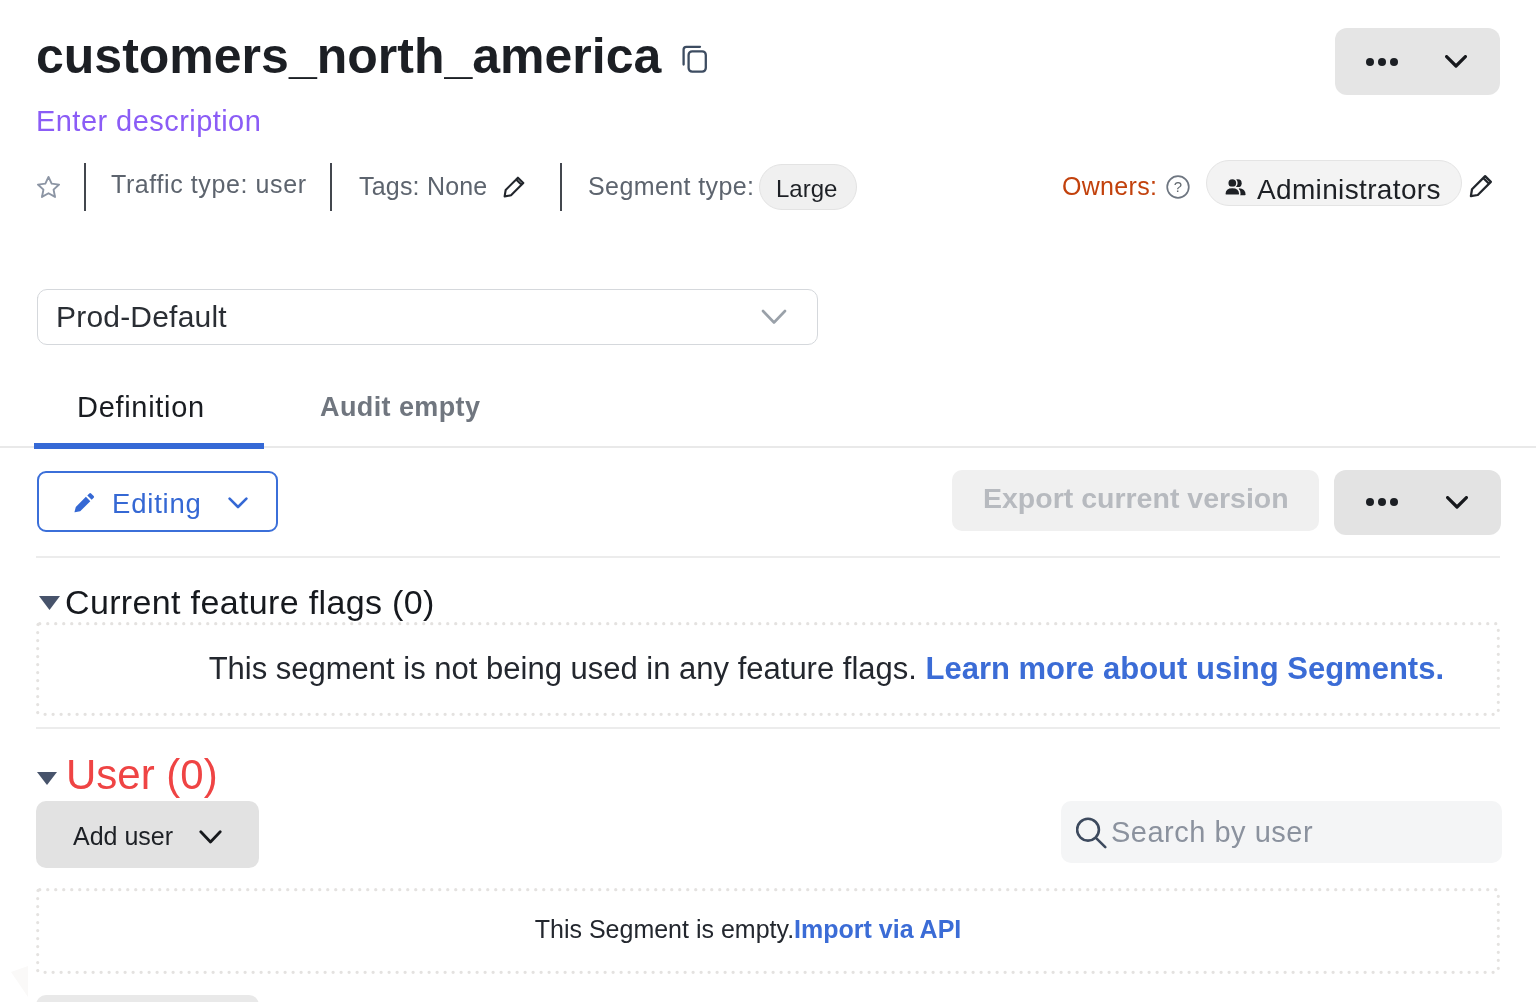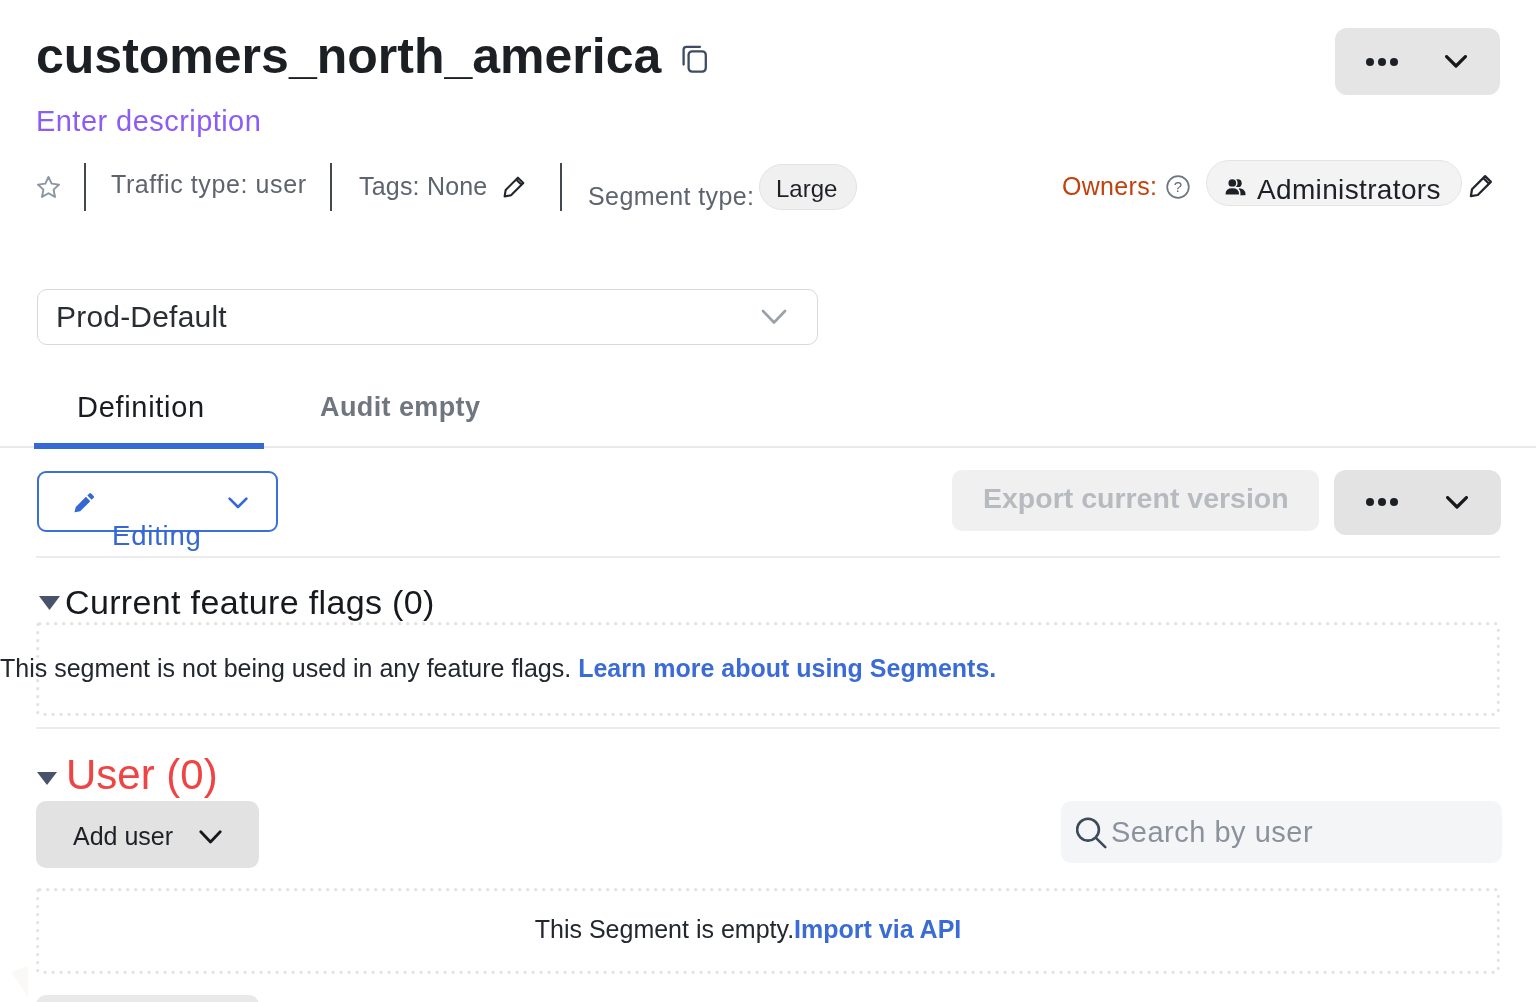--- a/index.html
+++ b/index.html
@@ -34,21 +34,21 @@
   <path d="M12 2.6 L14.8 8.6 L21.4 9.4 L16.5 13.9 L17.8 20.4 L12 17.1 L6.2 20.4 L7.5 13.9 L2.6 9.4 L9.2 8.6 Z" fill="none" stroke="#8c95a4" stroke-width="1.7" stroke-linejoin="round"></path>
 </svg>
 <div class="abs" style="left:84px; top:163px; width:2px; height:48px; background:#43474e;"></div>
 <div class="abs" style="left:111px; top:172px; font-size:25px; line-height:25px; letter-spacing:0.6px; color:#5d646e;">Traffic type: user</div>
 <div class="abs" style="left:330px; top:163px; width:2px; height:48px; background:#43474e;"></div>
 <div class="abs" style="left:359px; top:174px; font-size:25px; line-height:25px; letter-spacing:0.2px; color:#5d646e;">Tags: None</div>
 <svg class="abs" style="left:501px; top:172px;" width="28" height="28" viewBox="0 0 24 24">
   <path d="M14.5 4.9 L19.1 9.5 L8.6 20 L3.1 20.9 L4 15.4 Z M13 6.4 L17.6 11" fill="none" stroke="#22262c" stroke-width="1.8" stroke-linejoin="round" stroke-linecap="round"></path>
 </svg>
 <div class="abs" style="left:560px; top:163px; width:2px; height:48px; background:#43474e;"></div>
-<div class="abs" style="left:588px; top:174px; font-size:25px; line-height:25px; letter-spacing:0.4px; color:#5d646e;margin-top:10px;">Segment type:</div>
+<div class="abs" style="left:588px; top:174px; font-size:25px; line-height:25px; letter-spacing:0.4px; color:#5d646e;">Segment type:</div>
 <div class="abs" style="left:759px; top:164px; width:98px; height:46px; background:#f0f0f0; border:1px solid #e3e3e3; border-radius:23px;"></div>
 <div class="abs" style="left:776px; top:177px; font-size:24px; line-height:24px; color:#1d2025;">Large</div>
 
 <div class="abs" style="left:1062px; top:174px; font-size:25px; line-height:25px; letter-spacing:0.3px; color:#c2410c;">Owners:</div>
 <svg class="abs" style="left:1166px; top:175px;" width="24" height="24" viewBox="0 0 24 24">
   <circle cx="12" cy="12" r="10.8" fill="none" stroke="#6e7681" stroke-width="1.7"></circle>
   <text x="12" y="17.4" font-size="15" fill="#62696f" text-anchor="middle" font-family="Liberation Sans">?</text>
 </svg>
 <div class="abs" style="left:1206px; top:160px; width:256px; height:46px; background:#f3f3f3; border:1px solid #e4e4e4; border-radius:23px;"></div>
 <svg class="abs" style="left:1224px; top:178px;" width="23" height="18" viewBox="0 0 23 18">
@@ -72,21 +72,21 @@
 <div class="abs" style="left:77px; top:394px; font-size:29px; line-height:27px; font-weight:normal; letter-spacing:0.7px; color:#191c21;">Definition</div>
 <div class="abs" style="left:320px; top:394px; font-size:27px; line-height:27px; font-weight:bold; letter-spacing:0.4px; color:#70767f;">Audit empty</div>
 <div class="abs" style="left:0px; top:446px; width:1536px; height:2px; background:#e9e9e9;"></div>
 <div class="abs" style="left:34px; top:443px; width:230px; height:6px; background:#3569d6;"></div>
 
 <div class="abs" style="left:37px; top:471px; width:241px; height:61px; border:2px solid #3b6fd9; border-radius:9px;"></div>
 <svg class="abs" style="left:72px; top:490px;" width="25" height="25" viewBox="0 0 25 25">
   <path d="M2.9 22.3 Q2.3 22.5 2.5 21.9 L3.8 16.9 L13.9 6.8 L18.3 11.2 L8.2 21.3 Z" fill="#3568d4"></path>
   <path d="M15.3 5.4 L17.3 3.4 Q18.2 2.5 19.1 3.4 L21.7 6 Q22.6 6.9 21.7 7.8 L19.7 9.8 Z" fill="#3568d4"></path>
 </svg>
-<div class="abs" style="left:112px; top:490px; font-size:27.5px; line-height:27.5px; letter-spacing:0.8px; color:#3568d4;margin-top:32px;">Editing</div>
+<div class="abs" style="left:112px; top:490px; font-size:27.5px; line-height:27.5px; letter-spacing:0.8px; color:#3568d4;">Editing</div>
 <svg class="abs" style="left:228px; top:497px;" width="20" height="12" viewBox="0 0 20 12">
   <path d="M1.6 1.6 L10 10 L18.4 1.6" fill="none" stroke="#3568d4" stroke-width="2.6" stroke-linecap="round" stroke-linejoin="round"></path>
 </svg>
 
 <div class="abs" style="left:952px; top:470px; width:367px; height:61px; background:#f0f0f0; border-radius:10px;"></div>
 <div class="abs" style="left:983px; top:484px; font-size:28.5px; line-height:28.5px; font-weight:bold; color:#b7babf;">Export current version</div>
 <div class="abs" style="left:1334px; top:470px; width:167px; height:65px; background:#e3e3e3; border-radius:12px;"></div>
 <svg class="abs" style="left:1366px; top:498px;" width="32" height="8" viewBox="0 0 32 8">
   <circle cx="4" cy="4" r="4" fill="#1c1f24"></circle>
     <circle cx="16" cy="4" r="4" fill="#1c1f24"></circle>
@@ -98,21 +98,21 @@
 
 <div class="abs" style="left:36px; top:556px; width:1464px; height:2px; background:#ececec;"></div>
 
 <svg class="abs" style="left:38px; top:595px;" width="23" height="16" viewBox="0 0 23 16">
   <path d="M1 1 L22 1 L11.5 15 Z" fill="#47536b"></path>
 </svg>
 <div class="abs" style="left:65px; top:585px; font-size:34px; line-height:34px; letter-spacing:0.35px; color:#16191e;">Current feature flags (0)</div>
 <svg class="abs" style="left:36px; top:622px;" width="1464" height="94" viewBox="0 0 1464 94">
   <rect x="1.7" y="1.7" width="1460.6" height="90.6" rx="2" fill="none" stroke="#e4e2e0" stroke-width="3.2" stroke-dasharray="0.1 7.9" stroke-linecap="round"></rect>
 </svg>
-<div class="abs" style="left:0px; top:656px; width:1444px; text-align:left; font-size:25px; line-height:25px; color:#23272e;">This segment is not being used in any feature flags. <span style="color:#3b6cd6; font-weight:bold;">Learn more about using Segments.</span></div>
+<div class="abs" style="left:0px; top:656px; width:1444px; text-align:right; font-size:31px; line-height:25px; color:#23272e;">This segment is not being used in any feature flags. <span style="color:#3b6cd6; font-weight:bold;">Learn more about using Segments.</span></div>
 
 <div class="abs" style="left:36px; top:727px; width:1464px; height:2px; background:#ececec;"></div>
 
 <svg class="abs" style="left:36px; top:771px;" width="22" height="15" viewBox="0 0 22 15">
   <path d="M1 1 L21 1 L11 14 Z" fill="#47536b"></path>
 </svg>
 <div class="abs" style="left:66px; top:758px; font-size:42px; line-height:34px; color:#ef4444;">User (0)</div>
 
 <div class="abs" style="left:36px; top:801px; width:223px; height:67px; background:#e2e2e2; border-radius:10px;"></div>
 <div class="abs" style="left:73px; top:824px; font-size:25px; line-height:25px; color:#1d2025;">Add user</div>

